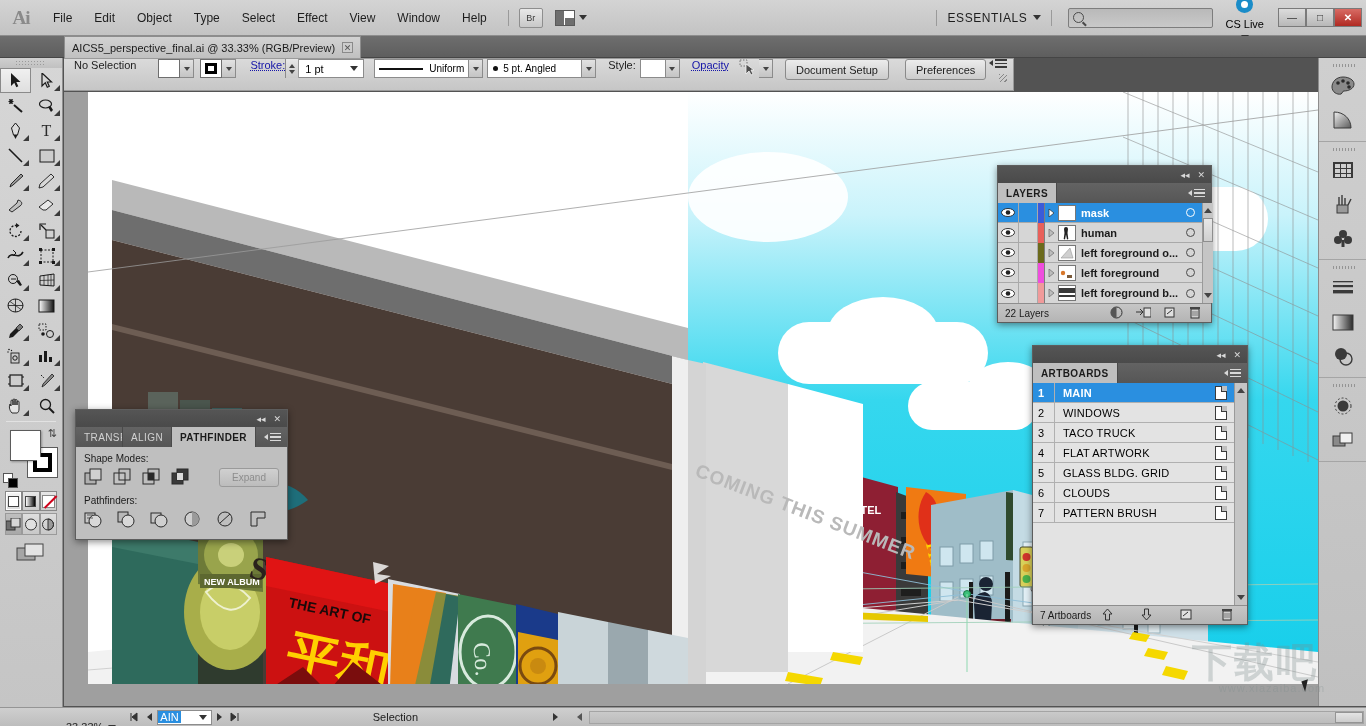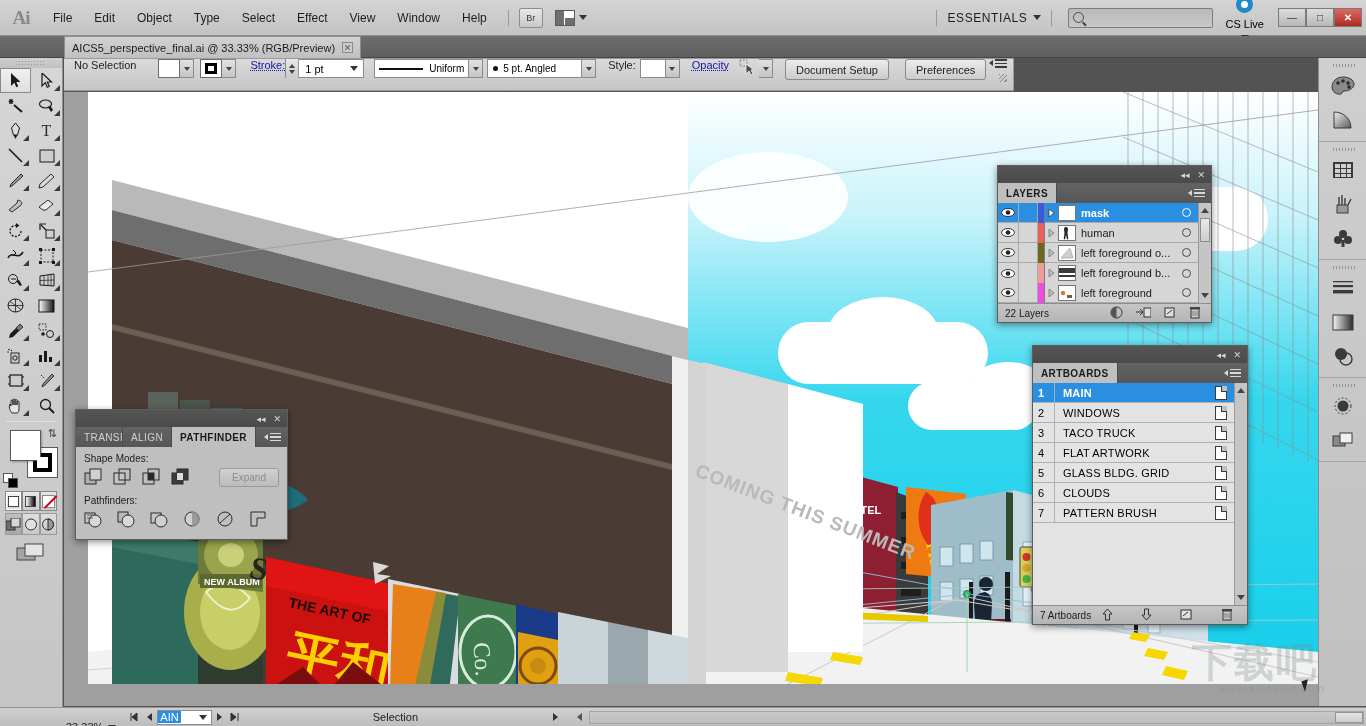--- a/index.html
+++ b/index.html
@@ -256,21 +256,21 @@
 
   
   #layers{left:997px;top:165px;width:215px;}
   .lyr-row{display:flex;align-items:center;height:20px;border-bottom:1px solid #a9a9a9;background:#d6d6d6;}
   .lyr-row.sel{background:#2a8fe0;}
   .lyr-eye{width:21px;height:20px;display:flex;align-items:center;justify-content:center;border-right:1px solid #a9a9a9;}
   .lyr-lock{width:19px;height:20px;border-right:1px solid #a9a9a9;}
   .lyr-color{width:7px;height:20px;border-right:1px solid #7d7d7d;}
   .lyr-tri{width:13px;display:flex;align-items:center;justify-content:center;}
   .lyr-thumb{width:18px;height:16px;border:1px solid #777;background:#fff;margin-right:5px;overflow:hidden;position:relative;}
-  .lyr-name{flex:1;font-size:11px;color:#1b1b1b;white-space:nowrap;overflow:hidden;}
+  .lyr-name{flex:1;font-size:11px;color:#1b1b1b;white-space:nowrap;overflow:hidden;font-weight:bold;}
   .lyr-row.sel .lyr-name{color:#fff;font-weight:bold;}
   .lyr-target{width:24px;display:flex;align-items:center;justify-content:center;}
   .tcircle{width:9px;height:9px;border:1.4px solid #4a4a4a;border-radius:50%;}
   .lyr-foot{height:19px;background:linear-gradient(#c6c6c6,#b4b4b4);display:flex;align-items:center;border-top:1px solid #8e8e8e;font-size:10px;color:#1b1b1b;}
   .panelscroll{width:13px;background:#c5c5c5;border-left:1px solid #9a9a9a;display:flex;flex-direction:column;align-items:center;}
 
   
   #artboards{left:1032px;top:345px;width:216px;}
   .ab-row{display:flex;align-items:center;height:20px;border-bottom:1px solid #b0b0b0;background:#e3e3e3;}
   .ab-row.sel{background:#2a8fe0;color:#fff;}
@@ -1121,20 +1121,46 @@
             <svg width="16" height="14">
                 <polygon points="2,12 11,2 14,12" fill="#cfcfcf" stroke="#999" stroke-width=".6"></polygon>
               </svg>
           </div>
           <div class="lyr-name">left foreground o...</div>
           <div class="lyr-target">
               <div class="tcircle"></div>
             </div>
         </div>
 
+        <div class="lyr-row">
+          <div class="lyr-eye">
+            <svg width="14" height="9" viewBox="0 0 14 9">
+                <ellipse cx="7" cy="4.5" rx="6.5" ry="4" fill="#fff" stroke="#222" stroke-width=".9"></ellipse>
+                <circle cx="7" cy="4.5" r="2.3" fill="#222"></circle>
+              </svg>
+          </div>
+          <div class="lyr-lock"></div>
+          <div class="lyr-color" style="background:#ef4ddd"></div>
+          <div class="lyr-tri">
+            <svg width="7" height="8" viewBox="0 0 7 8">
+                <path d="M1 0 L6 4 L1 8 Z" fill="#bdbdbd" stroke="#6a6a6a" stroke-width=".7"></path>
+              </svg>
+          </div>
+          <div class="lyr-thumb">
+            <svg width="16" height="14">
+                <circle cx="4" cy="7" r="2.2" fill="#d8772a"></circle>
+                <rect x="8" y="9" width="5" height="3" fill="#7a5a3a"></rect>
+              </svg>
+          </div>
+          <div class="lyr-name">left foreground</div>
+          <div class="lyr-target">
+              <div class="tcircle"></div>
+            </div>
+        </div>
+
         <div class="lyr-row" style="border-bottom:none">
           <div class="lyr-eye">
             <svg width="14" height="9" viewBox="0 0 14 9">
                 <ellipse cx="7" cy="4.5" rx="6.5" ry="4" fill="#fff" stroke="#222" stroke-width=".9"></ellipse>
                 <circle cx="7" cy="4.5" r="2.3" fill="#222"></circle>
               </svg>
           </div>
           <div class="lyr-lock"></div>
           <div class="lyr-color" style="background:#f09a9a"></div>
           <div class="lyr-tri">
@@ -1146,46 +1172,20 @@
             <svg width="16" height="14">
                 <rect x="0" y="2" width="16" height="5" fill="#3a3a3a"></rect>
                 <rect x="0" y="9" width="16" height="2" fill="#3a3a3a"></rect>
               </svg>
           </div>
           <div class="lyr-name">left foreground b...</div>
           <div class="lyr-target">
               <div class="tcircle"></div>
             </div>
         </div>
-
-        <div class="lyr-row">
-          <div class="lyr-eye">
-            <svg width="14" height="9" viewBox="0 0 14 9">
-                <ellipse cx="7" cy="4.5" rx="6.5" ry="4" fill="#fff" stroke="#222" stroke-width=".9"></ellipse>
-                <circle cx="7" cy="4.5" r="2.3" fill="#222"></circle>
-              </svg>
-          </div>
-          <div class="lyr-lock"></div>
-          <div class="lyr-color" style="background:#ef4ddd"></div>
-          <div class="lyr-tri">
-            <svg width="7" height="8" viewBox="0 0 7 8">
-                <path d="M1 0 L6 4 L1 8 Z" fill="#bdbdbd" stroke="#6a6a6a" stroke-width=".7"></path>
-              </svg>
-          </div>
-          <div class="lyr-thumb">
-            <svg width="16" height="14">
-                <circle cx="4" cy="7" r="2.2" fill="#d8772a"></circle>
-                <rect x="8" y="9" width="5" height="3" fill="#7a5a3a"></rect>
-              </svg>
-          </div>
-          <div class="lyr-name">left foreground</div>
-          <div class="lyr-target">
-              <div class="tcircle"></div>
-            </div>
-        </div>
       </div>
 
       <div class="panelscroll" style="height:100px">
         <div style="width:9px;height:11px;display:flex;align-items:center;justify-content:center;margin-top:2px">
           <div style="width:0;height:0;border-left:4px solid transparent;border-right:4px solid transparent;border-bottom:5px solid #444"></div>
         </div>
         <div style="width:10px;height:24px;background:linear-gradient(#e8e8e8,#cfcfcf);border:1px solid #8e8e8e;margin-top:2px"></div>
         <div style="width:9px;height:11px;display:flex;align-items:center;justify-content:center;margin-top:auto;margin-bottom:2px">
           <div style="width:0;height:0;border-left:4px solid transparent;border-right:4px solid transparent;border-top:5px solid #444"></div>
         </div>

